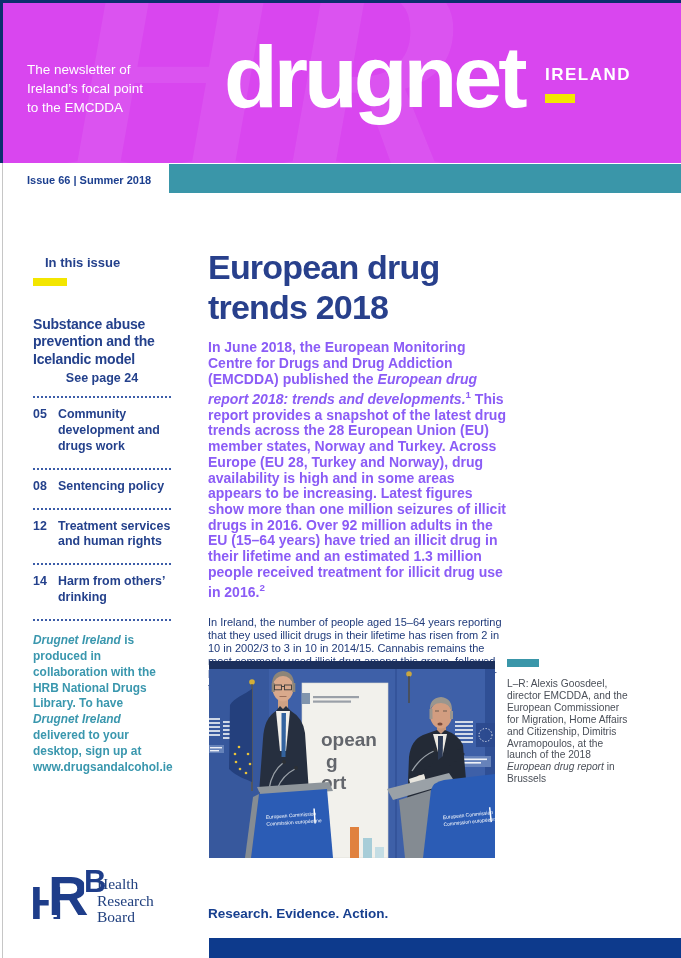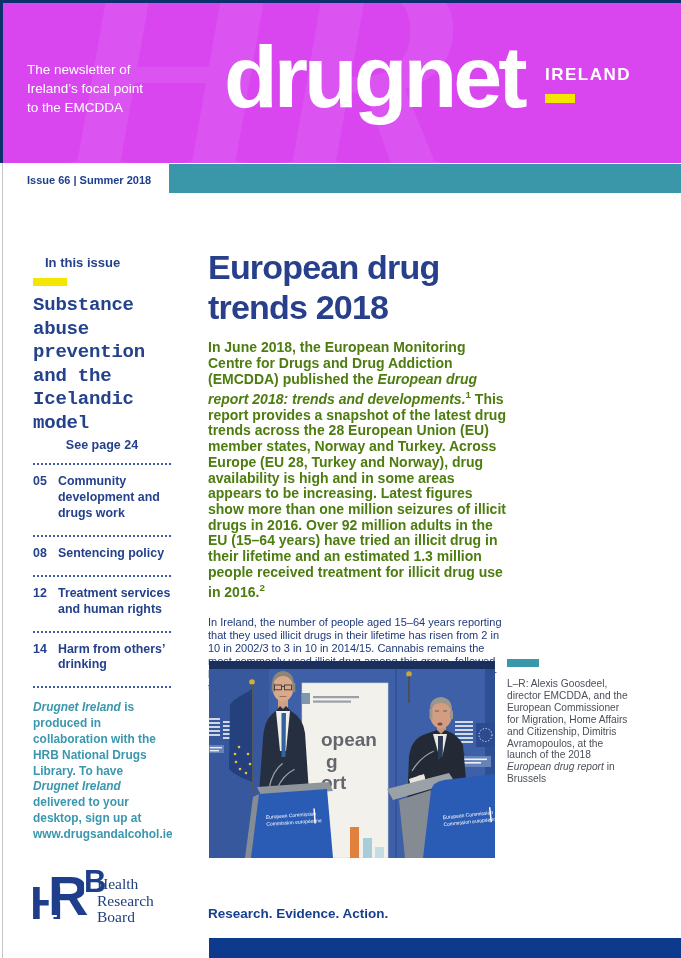--- a/index.html
+++ b/index.html
@@ -20,31 +20,31 @@
                 font-size:17px;letter-spacing:1.5px;}
   .brand-dash{position:absolute;left:545px;top:91px;width:30px;height:9px;background:#f3e600;}
   
   .teal-strip{position:absolute;left:169px;top:164px;width:512px;height:29px;background:#3a96a9;}
   .issue-line{position:absolute;left:27px;top:174px;color:#1c3f8f;font-weight:bold;font-size:11px;}
   .edge-line{position:absolute;left:2px;top:163px;width:1px;height:795px;background:#c6c6c6;}
   
   .sidebar{position:absolute;left:33px;top:255px;width:138px;color:#24418c;}
   .sb-label{font-size:13px;font-weight:bold;padding-left:12px;}
   .sb-dash{width:34px;height:8px;background:#f3e600;margin-top:8px;}
-  .sb-title{margin-top:8px;font-size:19px;font-weight:bold;line-height:1.24;letter-spacing:-0.2px;font-family:Liberation Mono, monospace;}
+  .sb-title{margin-top:30px;font-size:14px;font-weight:bold;line-height:1.24;letter-spacing:-0.2px;}
   .sb-page{margin-top:3px;font-size:12.5px;font-weight:bold;text-align:center;}
   .dotted{border:none;border-top:2px dotted #3b5ca8;margin:11px 0 0 0;}
   .toc-item{display:grid;grid-template-columns:25px 1fr;column-gap:0;padding:9px 0 2px 0;
             font-size:12.4px;line-height:1.28;font-weight:bold;}
   .sb-note{margin-top:12px;color:#3a97ae;font-size:11.9px;line-height:1.33;font-weight:bold;}
   .sb-note .italic{font-style:italic;}
   
   .article{position:absolute;left:208px;top:247px;width:304px;}
   .article h1{margin:0;color:#28408c;font-size:34px;line-height:1.18;letter-spacing:-0.8px;}
-  .intro{margin-top:13px;color:#4d7c0f;font-size:14px;line-height:15.7px;font-weight:bold;}
+  .intro{margin-top:13px;color:#8b5cf6;font-size:14px;line-height:15.7px;font-weight:bold;}
   .intro .italic{font-style:italic;}
   .bodytext{margin-top:15px;width:300px;color:#1f3a7a;font-size:11px;line-height:13px;}
   sup{font-size:70%;}
   
   .photo{position:absolute;left:209px;top:661px;width:286px;height:197px;display:block;}
   
   .caption{position:absolute;left:507px;top:659px;width:124px;}
   .cap-bar{width:32px;height:8px;background:#3a96a9;}
   .cap-text{margin-top:11px;color:#4a4f58;font-size:10.2px;line-height:11.9px;}
   .cap-text .italic{font-style:italic;}

